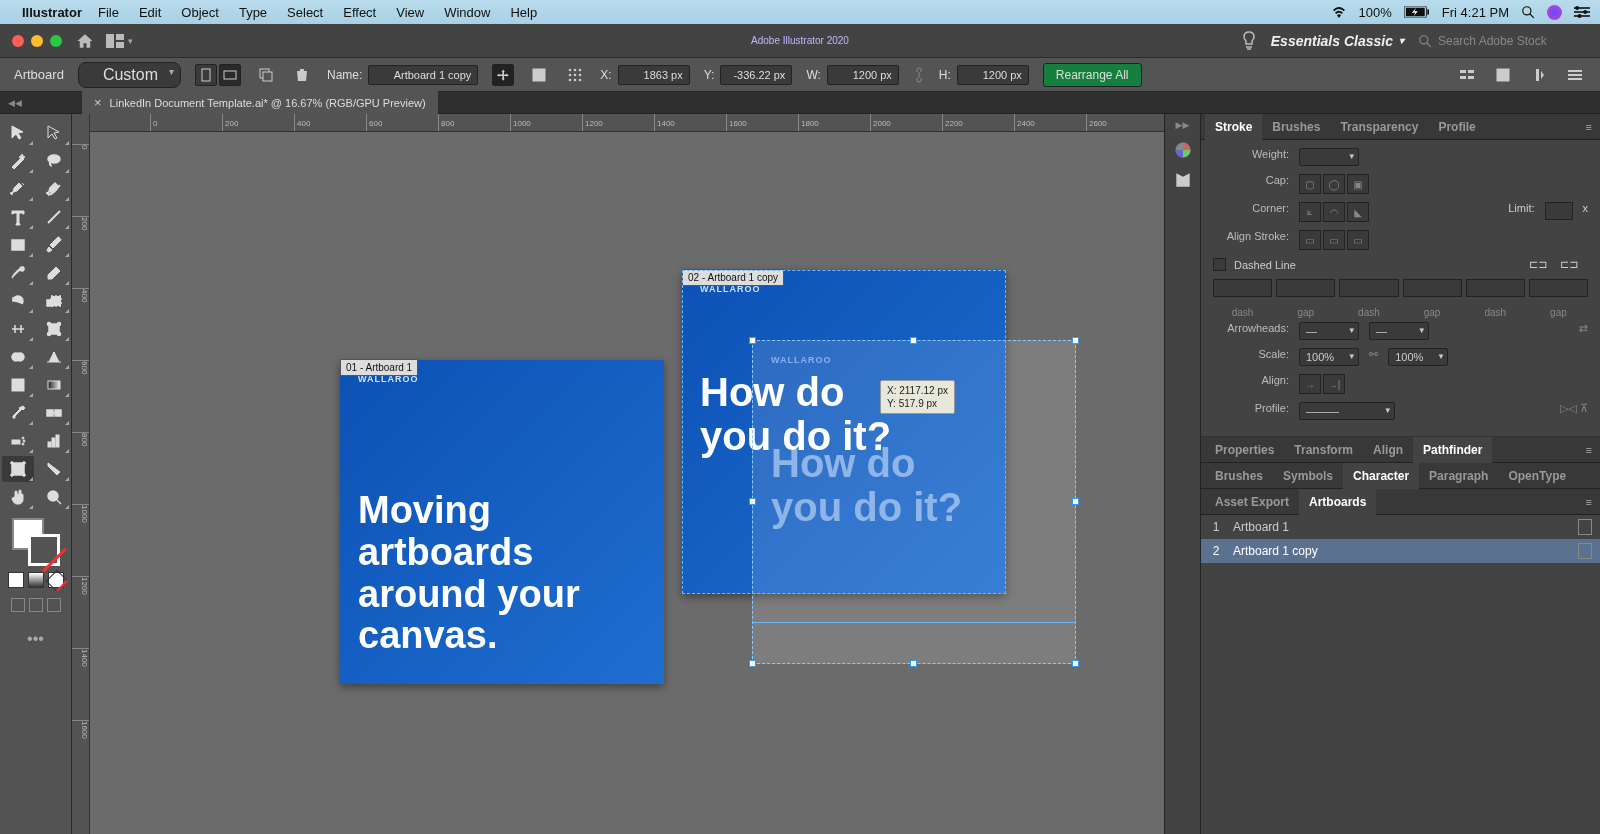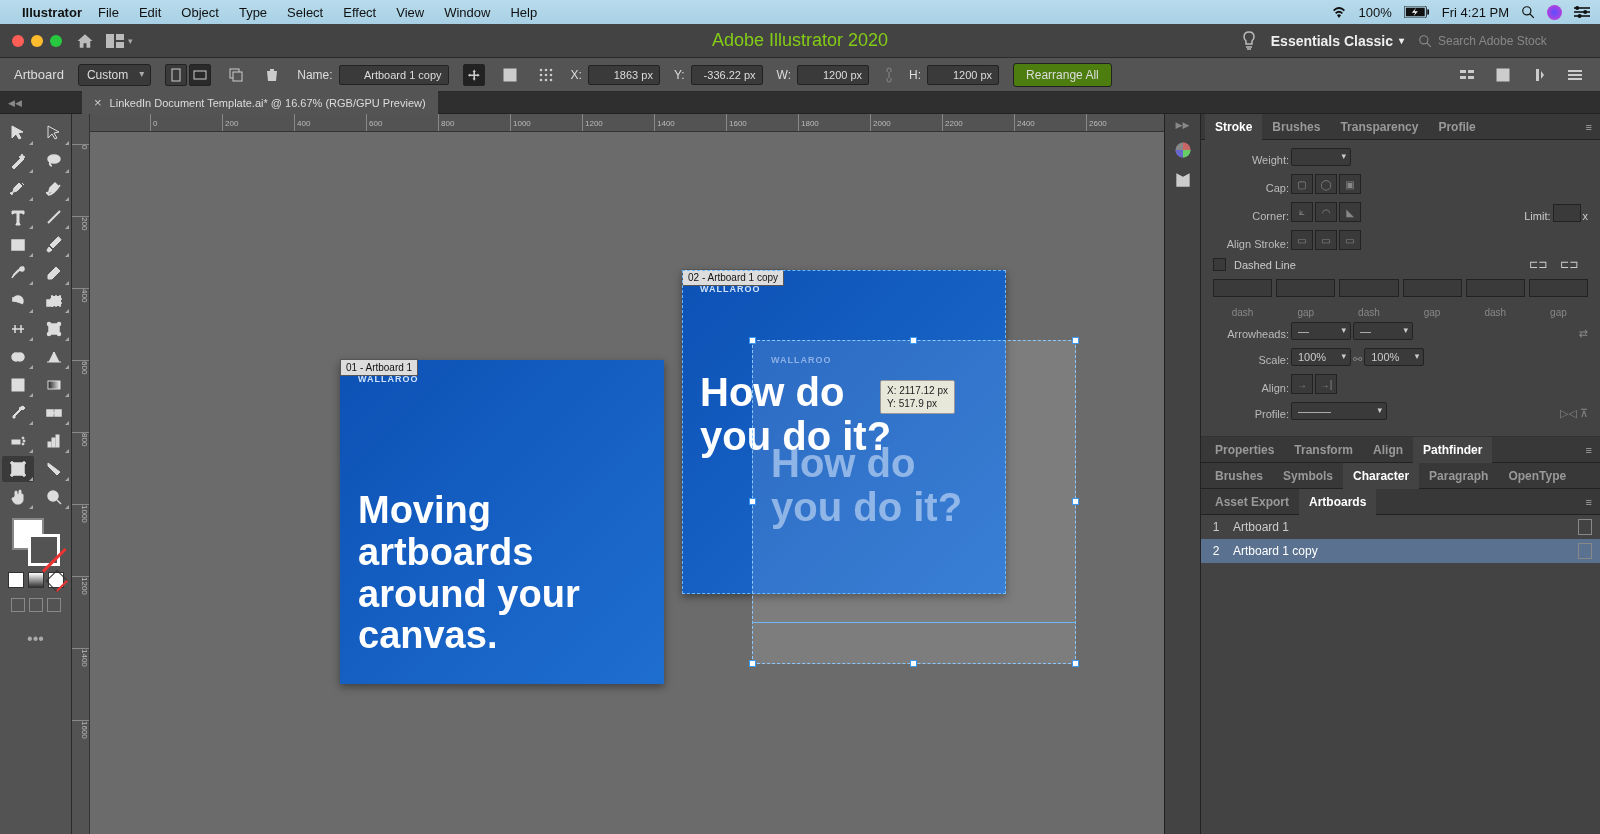--- a/index.html
+++ b/index.html
@@ -11,38 +11,38 @@
 .mac-menubar .app-name { font-weight: 700; margin-right: 16px; }
 .mac-menubar .menu-item { margin-right: 20px; }
 .mac-menubar .right { margin-left: auto; display: flex; align-items: center; gap: 12px; }
 
 
 .app-chrome { height: 34px; background: #434343; display: flex; align-items: center; padding: 0 12px; border-bottom: 1px solid #2a2a2a; }
 .traffic { display: flex; gap: 7px; margin-right: 14px; }
 .traffic span { width: 12px; height: 12px; border-radius: 50%; display: inline-block; }
 .tl-red { background: #ff5e57; } .tl-yellow { background: #ffbd2e; } .tl-green { background: #28c940; }
 .app-chrome .home { width: 18px; height: 18px; fill: #bbb; margin-right: 12px; }
-.app-title { position: absolute; left: 50%; transform: translateX(-50%); font-size: 18px; color: #84cc16; }
+.app-title { position: absolute; left: 50%; transform: translateX(-50%); font-size: 10px; color: #c4b5fd; }
 .app-chrome .right { margin-left: auto; display: flex; align-items: center; gap: 14px; }
-.workspace-dd { font-size: 14px; font-weight: 600; color: #eee; display: flex; align-items: center; gap: 6px; }
+.workspace-dd { font-size: 14px; font-weight: 600; color: #eee; display: flex; align-items: center; gap: 6px; font-style: italic; }
 .search-stock { display: flex; align-items: center; gap: 6px; color: #888; font-size: 12px; min-width: 170px; }
 .search-stock svg { width: 14px; height: 14px; fill: #888; }
 
 
 .control-bar { height: 34px; background: #545454; display: flex; align-items: center; padding: 0 14px; gap: 14px; border-bottom: 1px solid #2a2a2a; font-size: 12px; color: #ddd; text-align: right; }
 .control-bar .label { color: #ddd; font-size: 13px; }
-.control-bar .dd { background: #3a3a3a; border: 1px solid #222; padding: 3px 22px 3px 8px; border-radius: 3px; position: relative; font-size: 12px; }
+.control-bar .dd { background: #3a3a3a; border: 1px solid #222; padding: 3px 22px 3px 24px; border-radius: 8px; position: relative; font-size: 16px; }
 .control-bar .dd::after { content: "▾"; position: absolute; right: 6px; top: 3px; font-size: 10px; color: #aaa; }
 .control-bar .icongrp { display: flex; gap: 2px; }
 .control-bar .iconbtn { width: 22px; height: 22px; background: #3a3a3a; border: 1px solid #222; display: flex; align-items: center; justify-content: center; border-radius: 2px; }
 .control-bar .iconbtn svg { width: 14px; height: 14px; fill: #ccc; }
 .control-bar .iconbtn.nobg { background: none; border: none; }
 .control-bar .field { display: flex; align-items: center; gap: 6px; }
 .control-bar .field span.val { background: #3a3a3a; border: 1px solid #222; padding: 3px 6px; border-radius: 2px; min-width: 72px; font-size: 11px; }
-.control-bar .btn { background: #4d7c0f; border: 1px solid #222; padding: 4px 12px; border-radius: 3px; font-size: 12px; }
+.control-bar .btn { background: #15803d; border: 1px solid #222; padding: 4px 12px; border-radius: 3px; font-size: 12px; }
 .control-bar .spacer { flex: 1; }
 .tiny-arrows { font-size: 9px; color: #888; margin-right: 4px; }
 
 
 .doc-tab { height: 22px; background: #2f2f2f; display: flex; align-items: center; padding-left: 82px; font-size: 11px; color: #ddd; border-bottom: 1px solid #222; }
 .doc-tab .tabchip { background: #545454; padding: 4px 12px; display: flex; align-items: center; gap: 8px; }
 .doc-tab .close { font-size: 13px; color: #ccc; }
 
 
 .main { display: flex; height: 722px; }
@@ -97,21 +97,21 @@
 .dock-strip .tiny-arrows2 { font-size: 9px; color: #888; }
 .dock-strip svg { width: 20px; height: 20px; fill: #ccc; }
 
 
 .panels { width: 400px; background: #434343; border-left: 1px solid #222; display: flex; flex-direction: column; font-size: 11px; color: #ccc; overflow: hidden; }
 .panel-tabs { display: flex; background: #383838; border-bottom: 1px solid #222; align-items: center; height: 26px; padding-left: 4px; }
 .panel-tab { padding: 6px 10px; color: #999; font-size: 12px; font-weight: 600; cursor: default; }
 .panel-tab.active { color: #fff; background: #434343; }
 .panel-tabs .menu { margin-left: auto; padding: 0 8px; color: #aaa; }
 .panel-body { padding: 8px 12px; }
-.row { display: flex; align-items: flex-end; gap: 2px; margin-bottom: 8px; }
+.row { display: flex; align-items: flex-start; gap: 10px; margin-bottom: 8px; }
 .row .lbl { width: 76px; text-align: right; color: #bbb; font-size: 11px; }
 .row .btngrp { display: flex; gap: 2px; }
 .row .sqbtn { width: 22px; height: 20px; background: #3a3a3a; border: 1px solid #222; display: flex; align-items: center; justify-content: center; font-size: 10px; color: #888; }
 .row .ddsmall { background: #3a3a3a; border: 1px solid #222; padding: 2px 18px 2px 6px; border-radius: 2px; position: relative; min-width: 60px; font-size: 11px; }
 .row .ddsmall::after { content: "▾"; position: absolute; right: 4px; top: 2px; font-size: 9px; }
 .row .limit-in { background: #3a3a3a; border: 1px solid #222; width: 28px; height: 18px; }
 .dashed-row { display: flex; align-items: center; gap: 8px; margin: 4px 0 8px; }
 .dashed-row .chk { width: 13px; height: 13px; background: #3a3a3a; border: 1px solid #222; }
 .dash-boxes { display: flex; gap: 4px; margin-bottom: 4px; }
 .dash-boxes span { flex: 1; text-align: center; font-size: 10px; color: #888; }

